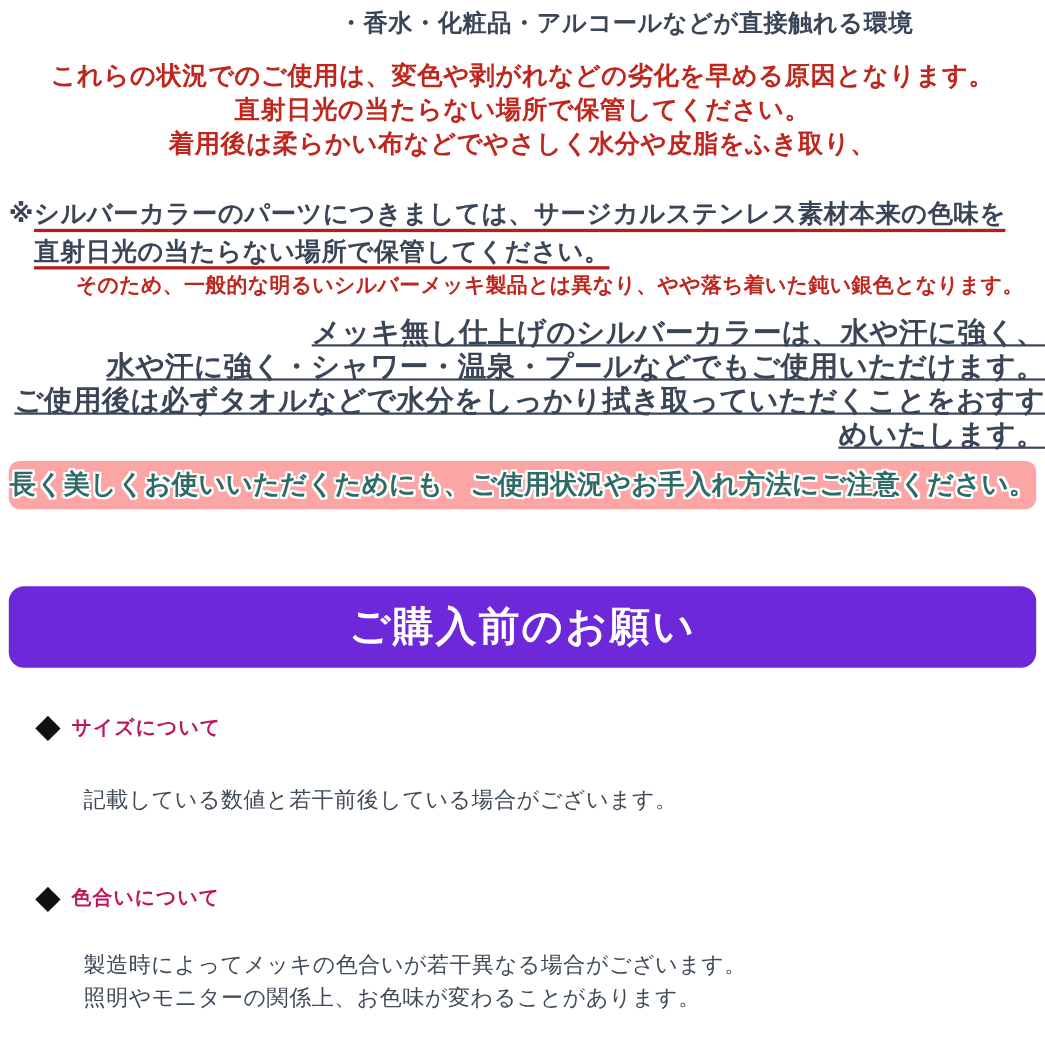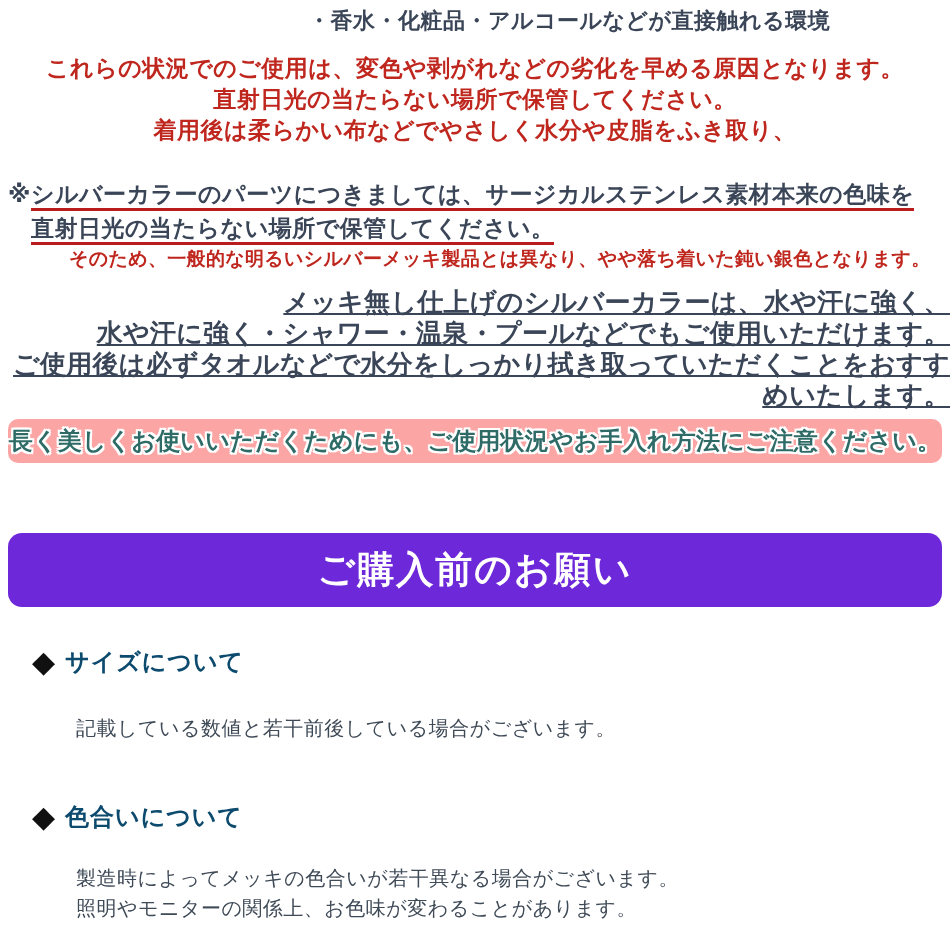--- a/index.html
+++ b/index.html
@@ -26,21 +26,21 @@
   .care-banner-text{display:block;line-height:44px;font-size:24px;font-weight:bold;color:#2e6b67;letter-spacing:0.2px;white-space:nowrap;
     text-shadow:-2px -2px 0 #fff,2px -2px 0 #fff,-2px 2px 0 #fff,2px 2px 0 #fff,-2px 0 0 #fff,2px 0 0 #fff,0 -2px 0 #fff,0 2px 0 #fff;}
 
   
   .purchase-banner{position:absolute;top:533px;left:8px;width:934px;height:74px;background:#6d28d9;border-radius:14px;text-align:center;}
   .purchase-banner-text{display:block;line-height:74px;font-size:37px;font-weight:bold;color:#ffffff;letter-spacing:2px;}
 
   
   .sec-heading{position:absolute;left:32px;display:flex;align-items:center;gap:10px;}
   .sec-heading .diamond{font-size:30px;color:#101010;line-height:30px;}
-  .sec-heading .heading-text{font-size:24px;font-weight:bold;color:#0c4a6e;letter-spacing:1px;}
+  .sec-heading .heading-text{font-size:18px;font-weight:bold;color:#be185d;letter-spacing:1px;}
   .sec-body{position:absolute;left:76px;font-size:20px;color:#3f4a57;line-height:30px;letter-spacing:0.5px;margin-top:22px;}
   .sec-size-heading{top:646px;}
   .sec-size-body{top:691px;}
   .sec-color-heading{top:801px;}
   .sec-color-body{top:841px;}
 </style>
 </head>
 <body>
 
 <div class="page">

